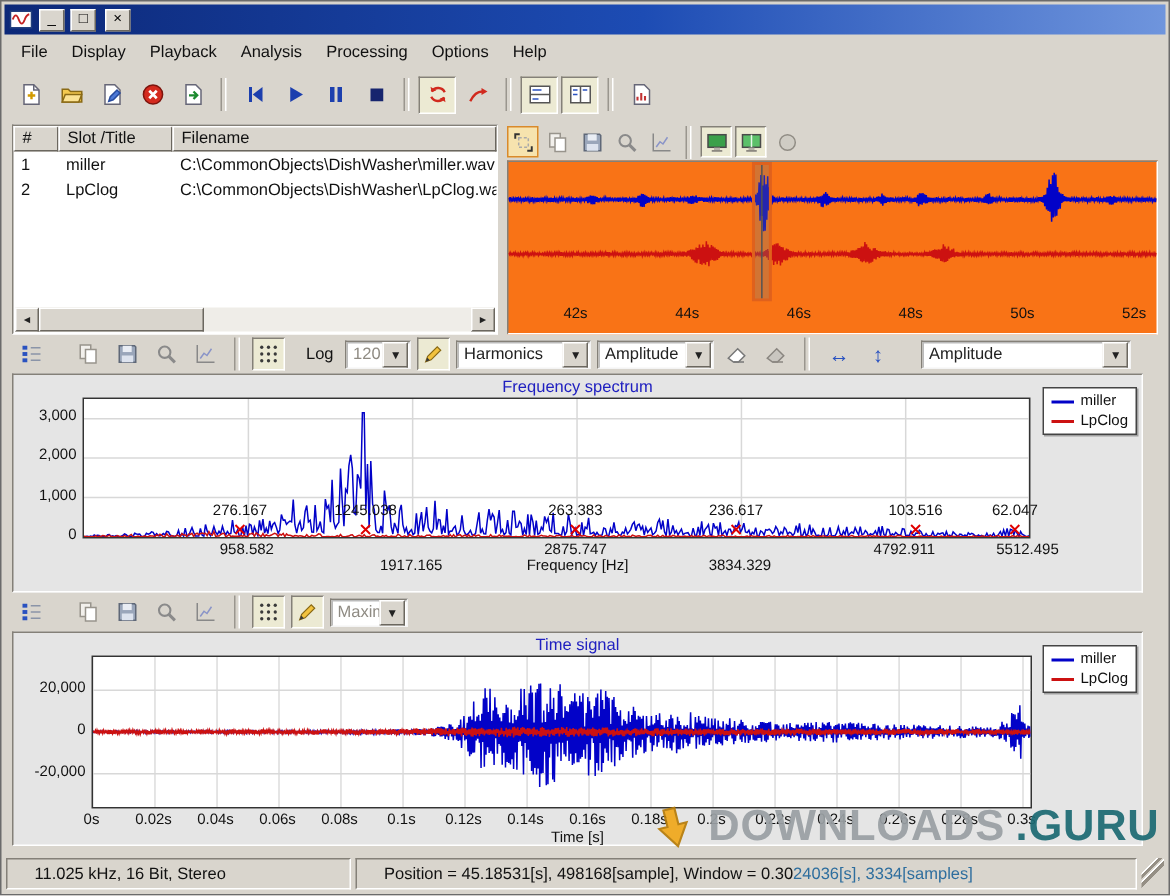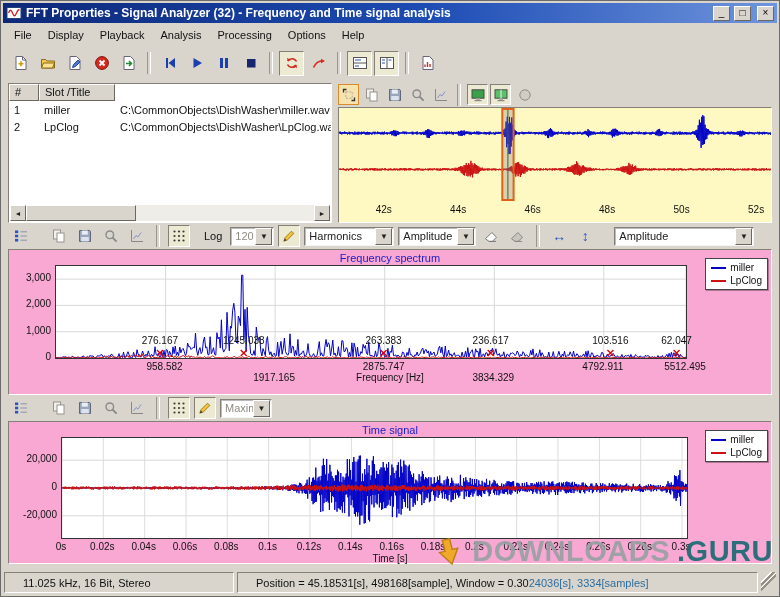--- a/index.html
+++ b/index.html
@@ -50,27 +50,27 @@
   .hscroll{position:absolute;left:1px;right:1px;bottom:1px;height:16px;display:flex;background:#efede8;}
   .sbtn{width:16px;height:16px;box-sizing:border-box;border:1px solid;border-color:#fff #6b675f #6b675f #fff;background:#d9d5cd;
     display:flex;align-items:center;justify-content:center;font-size:7px;color:#222;}
   .strack{flex:1;position:relative;}
   .sthumb{position:absolute;left:0;top:0;width:110px;height:16px;box-sizing:border-box;
     border:1px solid;border-color:#fff #6b675f #6b675f #fff;background:#d9d5cd;}
   
   .overview-panel{position:absolute;top:82px;left:337px;right:7px;height:140px;}
   .ov-toolbar{height:23px;display:flex;align-items:center;gap:2px;}
   .ov-toolbar .tbtn{width:21px;height:21px;}
-  .ov-content{position:absolute;top:24px;left:0;right:0;bottom:0;background:#fef9c3;
+  .ov-content{position:absolute;top:24px;left:0;right:0;bottom:0;background:#f97316;
     border:1px solid;border-color:#848078 #fff #fff #848078;}
   .ov-plot{position:absolute;left:0;top:0;right:0;height:93px;}
   .ov-axis{position:absolute;left:0;top:94px;right:0;height:19px;}
   .ovtick{position:absolute;top:2px;width:28px;text-align:center;font-size:10px;color:#111;}
   
-  .chart-panel{position:absolute;left:7px;right:7px;background:#f9a8d4;box-sizing:border-box;
+  .chart-panel{position:absolute;left:7px;right:17px;background:#e5e5e5;box-sizing:border-box;
     border:1px solid;border-color:#848078 #fff #fff #848078;padding-left:37px;}
   #spectrum-panel{top:248px;height:146px;}
   #time-panel{top:420px;height:143px;}
   .chart-title{position:absolute;top:2px;left:0;right:0;text-align:center;color:#2020c0;font-size:11px;}
   .plot{position:absolute;background:#fff;border:1px solid #333;}
   #spec-plot{left:46px;top:15px;width:630px;height:92px;}
   #time-plot{left:52px;top:15px;width:625px;height:100px;}
   .ylab{position:absolute;left:0;width:42px;text-align:right;font-size:10px;color:#111;}
   #time-ylab .ylab{width:48px;}
   .xaxis{position:absolute;left:0;right:0;}
@@ -103,21 +103,20 @@
 </head>
 <body>
 
 <div class="app">
 
   <div class="titlebar">
     <svg width="16" height="16" viewBox="0 0 16 16">
         <rect x="1" y="2.5" width="14" height="11" fill="#fff" stroke="#23407e"></rect>
         <path d="M2.5 8q2-5.5 4 0t4 0q1-3 3-3.5" stroke="#c42222" stroke-width="1.3" fill="none"></path>
       </svg>
-    <span class="title">FFT Properties - Signal Analyzer (32) - Frequency and Time signal analysis</span>
     <button class="wbtn">_</button>
     <button class="wbtn">□</button>
     <button class="wbtn close">×</button>
   </div>
 
   <div class="menubar" id="menubar">
       <div class="menu-item">File</div>
       <div class="menu-item">Display</div>
       <div class="menu-item">Playback</div>
       <div class="menu-item">Analysis</div>
@@ -215,20 +214,21 @@
           <path d="M3 1.5h6.5L13 5v9.5H3z" fill="#fff" stroke="#667"></path>
           <path d="M5 12V9.5M7.5 12V7M10 12V9" stroke="#c23333" stroke-width="1.4"></path>
         </svg>
       </button>
   </div>
 
   <div class="file-panel">
     <div class="flist-header">
       <div class="fh c1">#</div>
       <div class="fh c2">Slot /Title</div>
+      <div class="fh c3">Filename</div>
     </div>
     <div id="file-rows">
         <div class="frow">
           <div class="fc c1">1</div>
           <div class="fc c2">miller</div>
           <div class="fc c3">C:\CommonObjects\DishWasher\miller.wav</div>
         </div>
         <div class="frow">
           <div class="fc c1">2</div>
           <div class="fc c2">LpClog</div>

